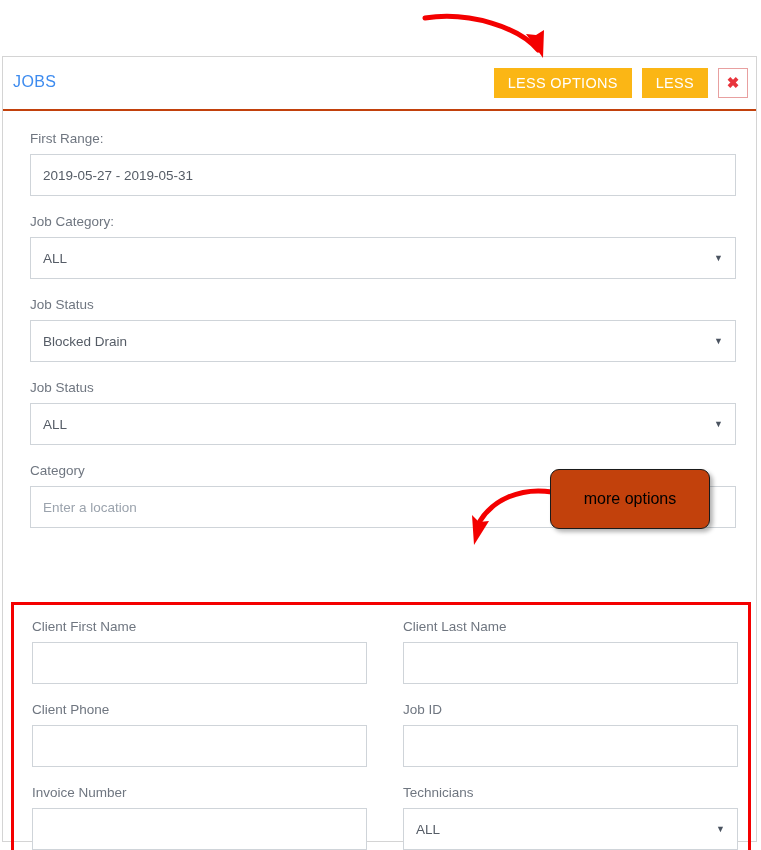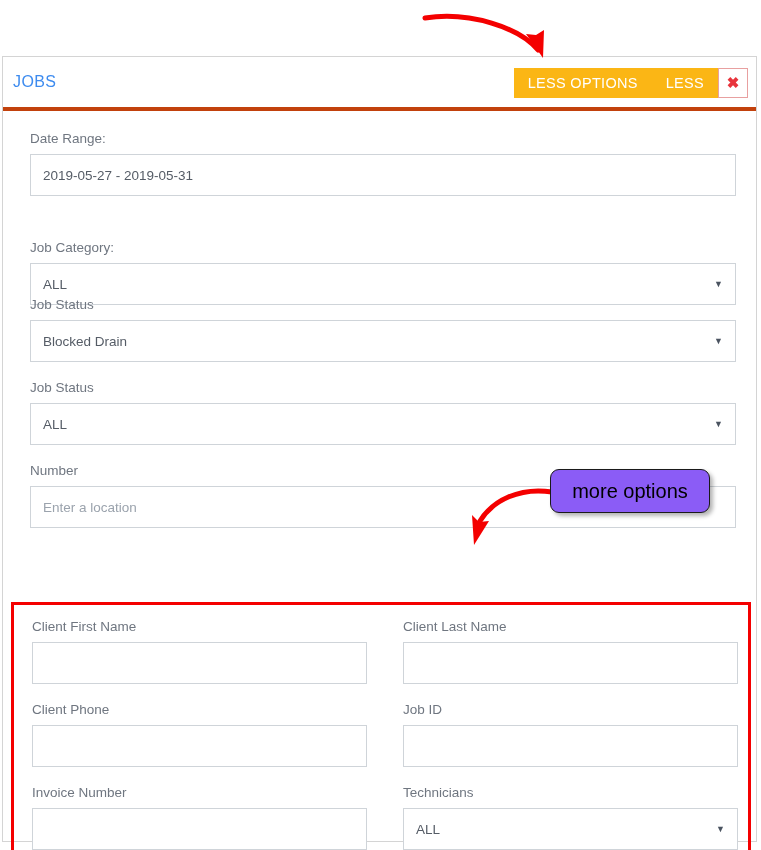--- a/index.html
+++ b/index.html
@@ -25,37 +25,38 @@
     box-sizing: border-box;
     background: #ffffff;
     border: 1px solid #d4d4d4;
   }
 
   
   .panel-header {
     position: relative;
     height: 54px;
     box-sizing: border-box;
-    border-bottom: 4px solid #c2410c;
+    border-bottom: 2px solid #c2410c;
   }
   .panel-title {
     position: absolute;
     left: 10px;
     top: 16px;
     font-size: 16px;
     letter-spacing: 0.4px;
     color: #3d8bef;
     font-weight: 400;
   }
   .hdr-btns {
     position: absolute;
     right: 8px;
     top: 11px;
     display: flex;
     align-items: flex-end;
+    gap: 10px;
   }
   .btn-amber {
     background: #fbb615;
     color: #ffffff;
     border: none;
     font-family: "Liberation Sans", sans-serif;
     font-size: 14.5px;
     letter-spacing: 0.3px;
     height: 30px;
     padding: 0 14px;
@@ -134,56 +135,56 @@
     position: absolute;
     left: 0; top: 0;
     width: 761px; height: 850px;
     pointer-events: none;
   }
   #callout-more-options {
     position: absolute;
     left: 550px;
     top: 469px;
     width: 160px;
-    height: 44px;
-    box-sizing: border-box;
-    background: #8b5cf6;
+    height: 60px;
+    box-sizing: border-box;
+    background: #c2410c;
     border: 1.5px solid #1a1a1a;
     border-radius: 9px;
     box-shadow: 3px 3px 4px rgba(0,0,0,0.30);
     display: flex;
     align-items: center;
     justify-content: center;
     font-family: "Liberation Sans", sans-serif;
-    font-size: 20px;
+    font-size: 16px;
     color: #000000;
   }
 </style>
 </head>
 <body>
 
 <div id="jobs-panel">
 
   <div class="panel-header">
     <div class="panel-title">JOBS</div>
     <div class="hdr-btns">
       <button class="btn-amber">LESS OPTIONS</button>
       <button class="btn-amber">LESS</button>
       <button class="btn-close">✖</button>
     </div>
   </div>
 
   <div class="panel-body">
 
     <div class="field-block" style="left:27px; top:20px; width:706px;">
-      <label class="f-label">Date Range:</label>
+      <label class="f-label">First Range:</label>
       <div class="f-control">2019-05-27 - 2019-05-31</div>
     </div>
 
-    <div class="field-block" style="left:27px; top:103px; width:706px;margin-top:26px;">
+    <div class="field-block" style="left:27px; top:103px; width:706px;">
       <label class="f-label">Job Category:</label>
       <div class="f-control">
         <span>ALL</span>
         <span class="caret">▼</span>
       </div>
     </div>
 
     <div class="field-block" style="left:27px; top:186px; width:706px;">
       <label class="f-label">Job Status</label>
       <div class="f-control">
@@ -194,21 +195,21 @@
 
     <div class="field-block" style="left:27px; top:269px; width:706px;">
       <label class="f-label">Job Status</label>
       <div class="f-control">
         <span>ALL</span>
         <span class="caret">▼</span>
       </div>
     </div>
 
     <div class="field-block" style="left:27px; top:352px; width:706px;">
-      <label class="f-label">Number</label>
+      <label class="f-label">Category</label>
       <input class="f-control" type="text" placeholder="Enter a location" value="" style="">
     </div>
 
     <div id="more-options-box">
 
       <div class="field-block" style="left:389px; top:14px; width:335px;">
         <label class="f-label">Client Last Name</label>
         <input class="f-control" type="text" placeholder="" style="">
       </div>
 

